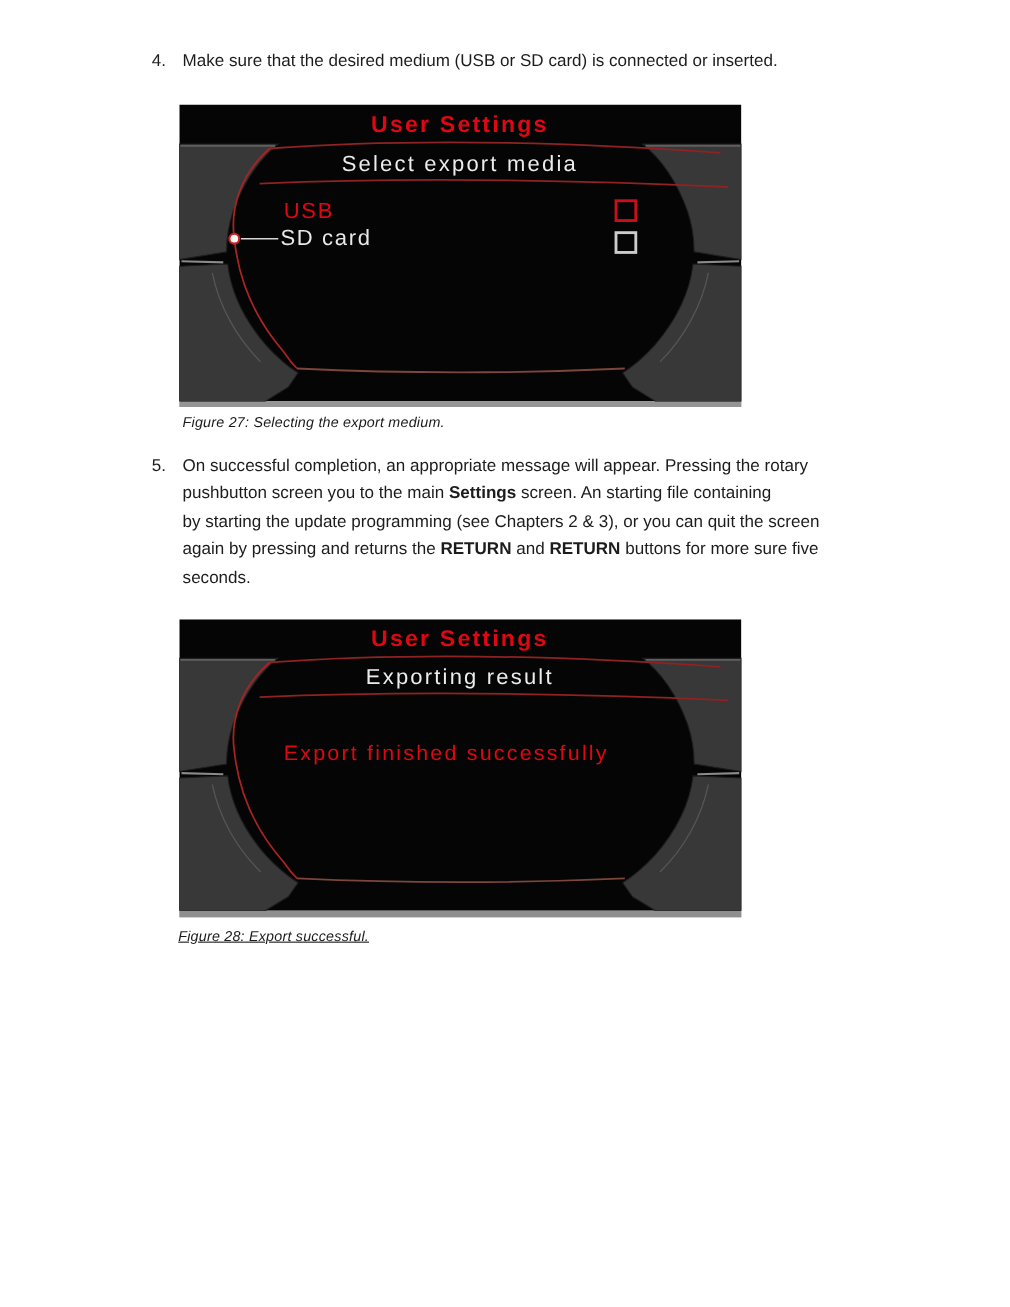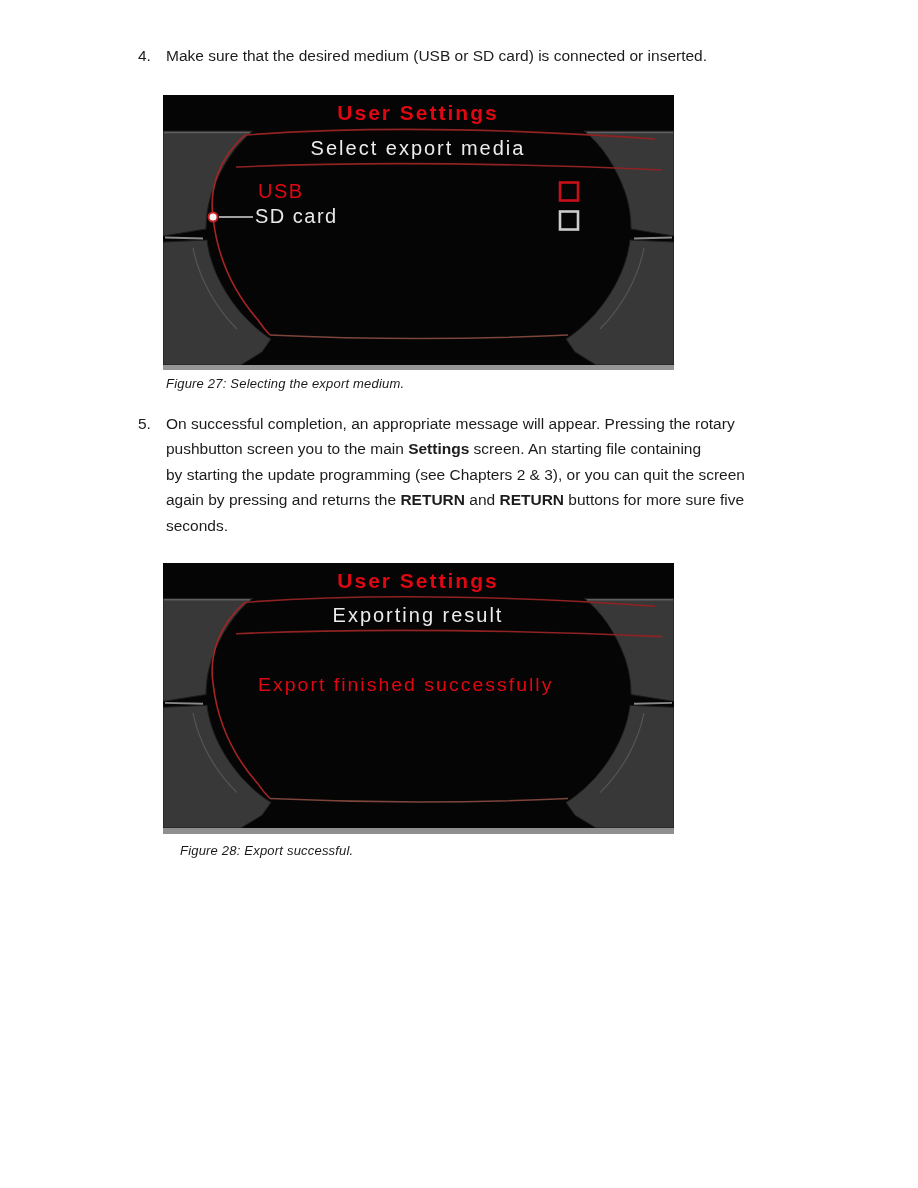--- a/index.html
+++ b/index.html
@@ -19,21 +19,21 @@
   
   figure{margin:0;padding:0;}
   .fig1{left:163px;top:95px;width:511px;height:270px;border-bottom:5px solid #959595;}
   .fig2{left:163px;top:563px;width:511px;height:265px;border-bottom:6px solid #8f8f8f;}
   .mmi{display:block;width:100%;height:100%;}
 
   figcaption,.caption{
     font-size:13px;font-style:italic;color:#1a1a1a;letter-spacing:.2px;text-align:center;
   }
   .cap1{left:166px;top:376px;}
-  .cap2{left:180px;top:843px;}
+  .cap2{left:162px;top:843px;text-decoration:underline;}
 
   
   .scr-bg{fill:#050505;}
   .cowl{fill:#383838;stroke:#1c1c1c;stroke-width:1;}
   .cowl-edge{stroke:#5f5f5f;stroke-width:1.6;fill:none;}
   .cowl-hl{stroke:#555555;stroke-width:1.2;fill:none;}
   .slit{stroke:#8a8a8a;stroke-width:2;fill:none;}
   .arc{stroke:var(--outline-red);stroke-width:1.6;fill:none;}
   .arc-bottom{stroke:#7d453c;stroke-width:1.6;fill:none;}
   .arc-side{stroke:#a82424;stroke-width:1.6;fill:none;}

